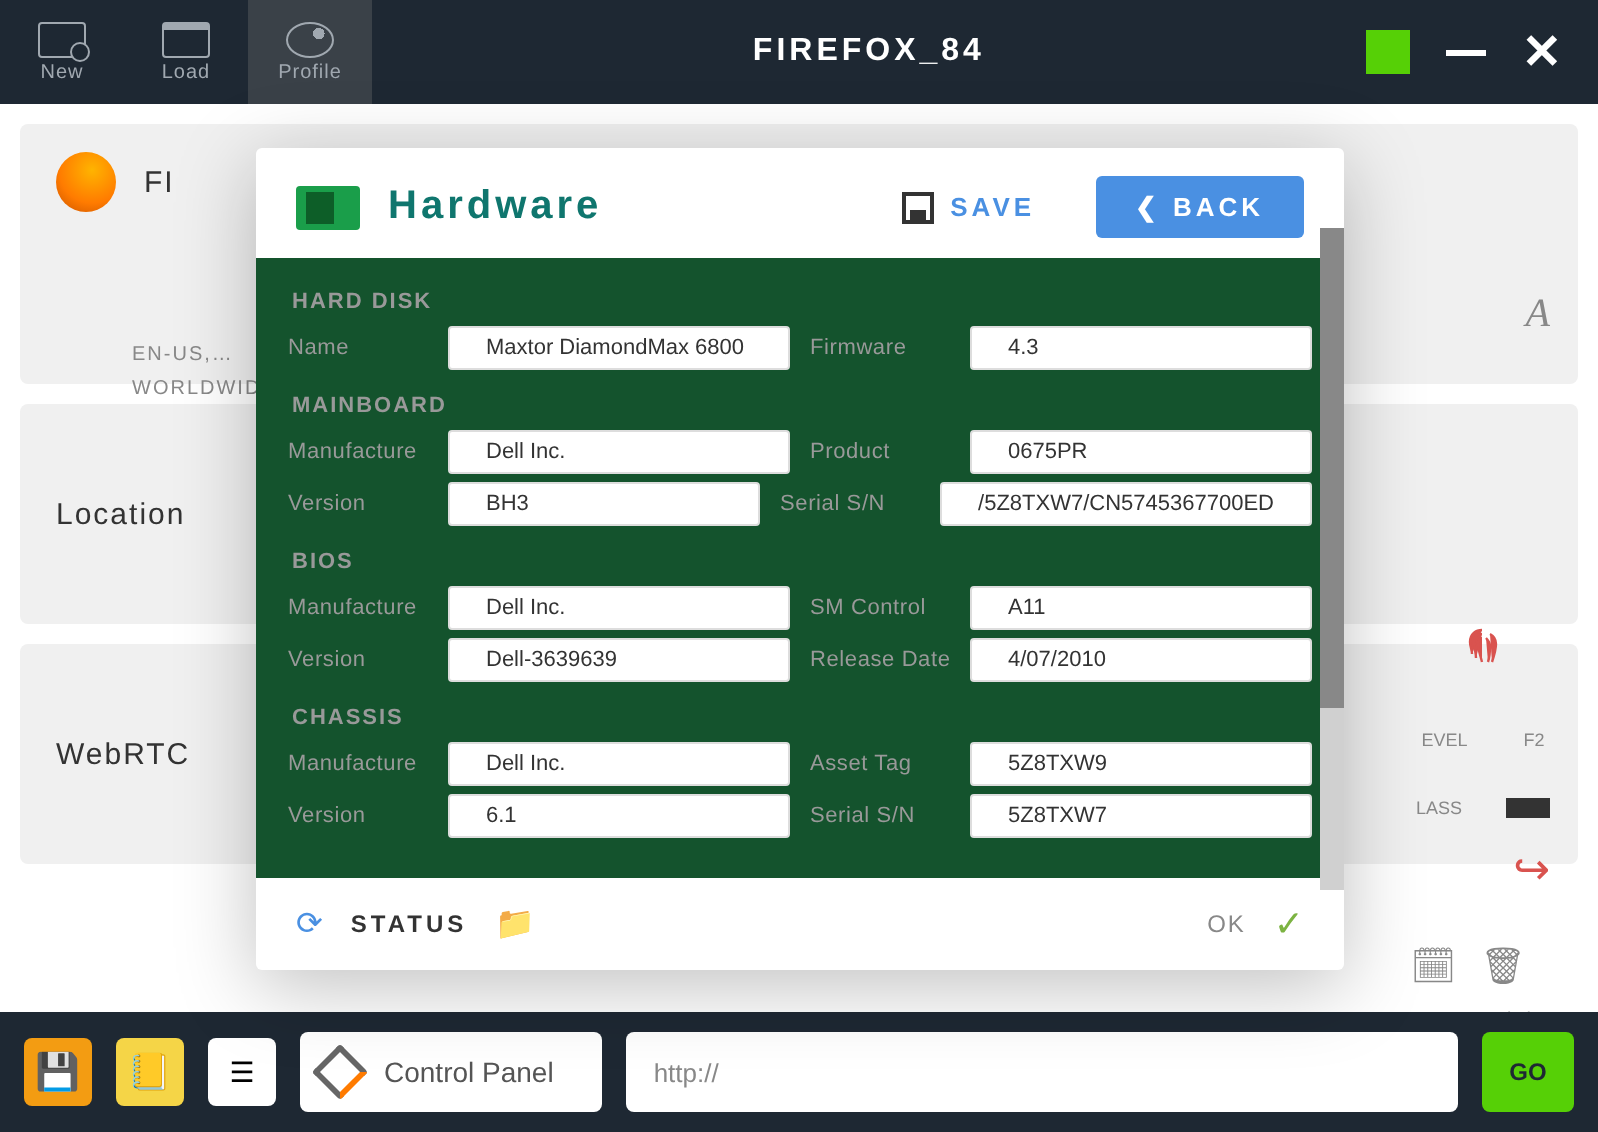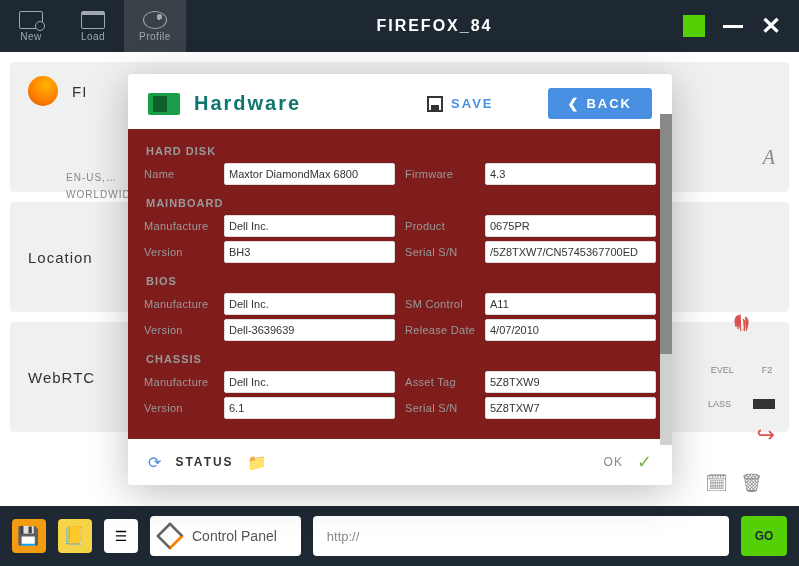--- a/index.html
+++ b/index.html
@@ -44,27 +44,27 @@
 .go-btn { background: #56d006; color: #1e2833; height: 40px; width: 46px; border-radius: 4px; display: flex; align-items: center; justify-content: center; font-weight: 700; font-size: 12px; }
 
 .modal { position: absolute; top: 74px; left: 128px; width: 544px; background: #fff; border-radius: 3px; box-shadow: 0 8px 40px rgba(0,0,0,0.25); z-index: 50; }
 .mhead { display: flex; align-items: center; padding: 14px 20px 10px; gap: 14px; }
 .chip-ico { width: 32px; height: 22px; background: #1a9e4a; border-radius: 2px; position: relative; }
 .chip-ico::after { content: ""; position: absolute; top: 3px; left: 5px; width: 14px; height: 16px; background: #0d5e28; }
 .mtitle { flex: 1; font-size: 20px; font-weight: 700; letter-spacing: 2px; color: #0f766e; }
 .save-area { display: flex; align-items: center; gap: 8px; color: #4a90e2; font-weight: 700; font-size: 13px; letter-spacing: 2px; cursor: pointer; margin-right: 16px; }
 .disk-ico { width: 16px; height: 16px; border: 2px solid #333; position: relative; }
 .disk-ico::after { content: ""; position: absolute; bottom: 0; left: 2px; right: 2px; height: 5px; background: #333; }
-.back-btn { background: #4a90e2; color: #fff; padding: 8px 20px; border-radius: 3px; font-weight: 700; font-size: 13px; letter-spacing: 2px; cursor: pointer; margin-left: 24px; }
-
-.mbody { background: #7f1d1d; padding: 8px 16px 16px; }
+.back-btn { background: #4a90e2; color: #fff; padding: 8px 20px; border-radius: 3px; font-weight: 700; font-size: 13px; letter-spacing: 2px; cursor: pointer; }
+
+.mbody { background: #14532d; padding: 8px 16px 16px; }
 .sec-title { font-size: 11px; color: #999; letter-spacing: 1px; padding: 8px 2px 6px; font-weight: 600; }
 .frow { display: flex; gap: 10px; margin-bottom: 4px; align-items: center; }
 .flabel { width: 74px; font-size: 11px; color: #999; letter-spacing: 0.3px; }
-.finput { flex: 1; height: 22px; background: #fff; border: 1px solid #ddd; padding: 0 4px; font-size: 11px; color: #333; border-radius: 2px; display: flex; align-items: center; white-space: nowrap; overflow: hidden; }
+.finput { flex: 1; height: 22px; background: #fff; border: 1px solid #ddd; padding: 0 18px; font-size: 11px; color: #333; border-radius: 2px; display: flex; align-items: center; white-space: nowrap; overflow: hidden; }
 .col { flex: 1; display: flex; align-items: center; gap: 6px; }
 
 .mfoot { display: flex; align-items: center; padding: 12px 20px; gap: 14px; }
 .refresh-ico { color: #4a90e2; font-size: 16px; }
 .status-t { font-size: 12px; font-weight: 700; letter-spacing: 2px; color: #333; }
 .folder-ico { color: #d4a017; font-size: 16px; }
 .spacer { flex: 1; }
 .ok-t { font-size: 12px; color: #888; letter-spacing: 1px; }
 .check-ico { color: #7cb342; font-size: 18px; }
 

